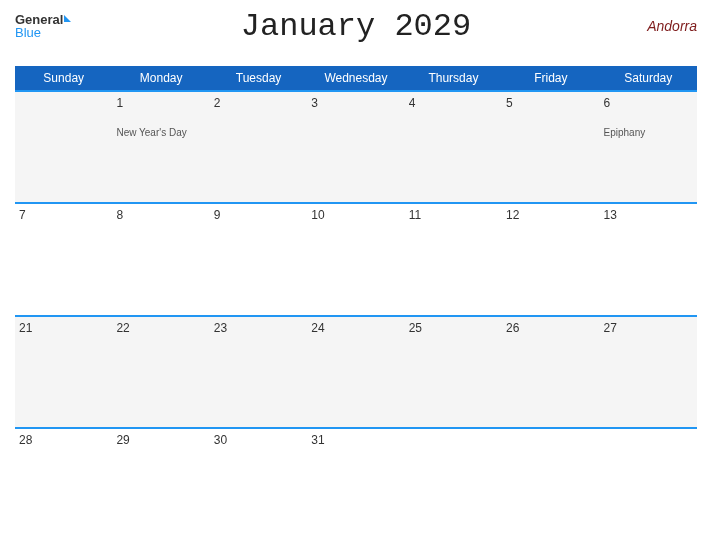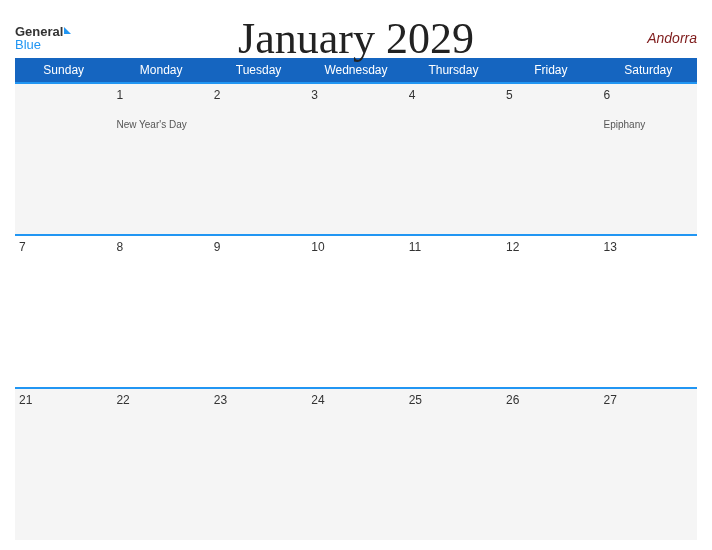--- a/index.html
+++ b/index.html
@@ -7,23 +7,24 @@
       width: 712px;
       height: 550px;
       background: #fff;
       font-family: Arial, sans-serif;
       overflow: hidden;
     }
     .calendar-container {
       width: 712px;
       height: 550px;
       background: #fff;
-      padding: 24px 15px 10px 15px;
+      padding: 12px 15px 10px 15px;
       display: flex;
       flex-direction: column;
+      gap: 20px;
     }
     .header {
       display: flex;
       align-items: center;
       justify-content: space-between;
       margin-bottom: 6px;
       position: relative;
     }
     .logo-text-general {
       font-size: 13px;
@@ -40,24 +41,24 @@
     .logo-triangle {
       width: 0;
       height: 0;
       border-left: 7px solid #2196F3;
       border-top: 7px solid transparent;
       border-bottom: 0px solid transparent;
       margin-left: 1px;
       margin-top: -2px;
     }
     .month-title {
-      font-size: 44px;
+      font-size: 32px;
       font-weight: normal;
       color: #222;
-      font-family: Liberation Serif, serif;
+      font-family: Liberation Mono, monospace;
       text-align: right;
       position: absolute;
       left: 50%;
       transform: translateX(-50%);
     }
     .country-label {
       font-size: 14px;
       color: #7f1d1d;
       font-style: italic;
     }
@@ -214,15 +215,32 @@
           <td>
             <span class="day-number">25</span>
           </td>
           <td>
             <span class="day-number">26</span>
           </td>
           <td>
             <span class="day-number">27</span>
           </td>
         </tr>
+        <tr>
+          <td>
+            <span class="day-number">28</span>
+          </td>
+          <td>
+            <span class="day-number">29</span>
+          </td>
+          <td>
+            <span class="day-number">30</span>
+          </td>
+          <td>
+            <span class="day-number">31</span>
+          </td>
+          <td></td>
+          <td></td>
+          <td></td>
+        </tr>
       </tbody>
   </table>
 </div>
 
 </body></html>

